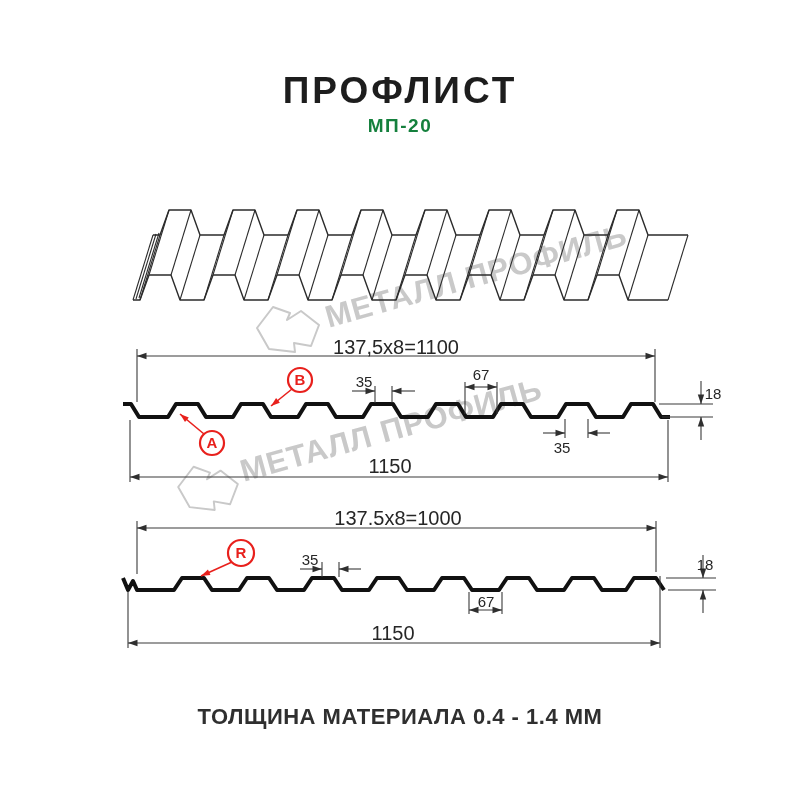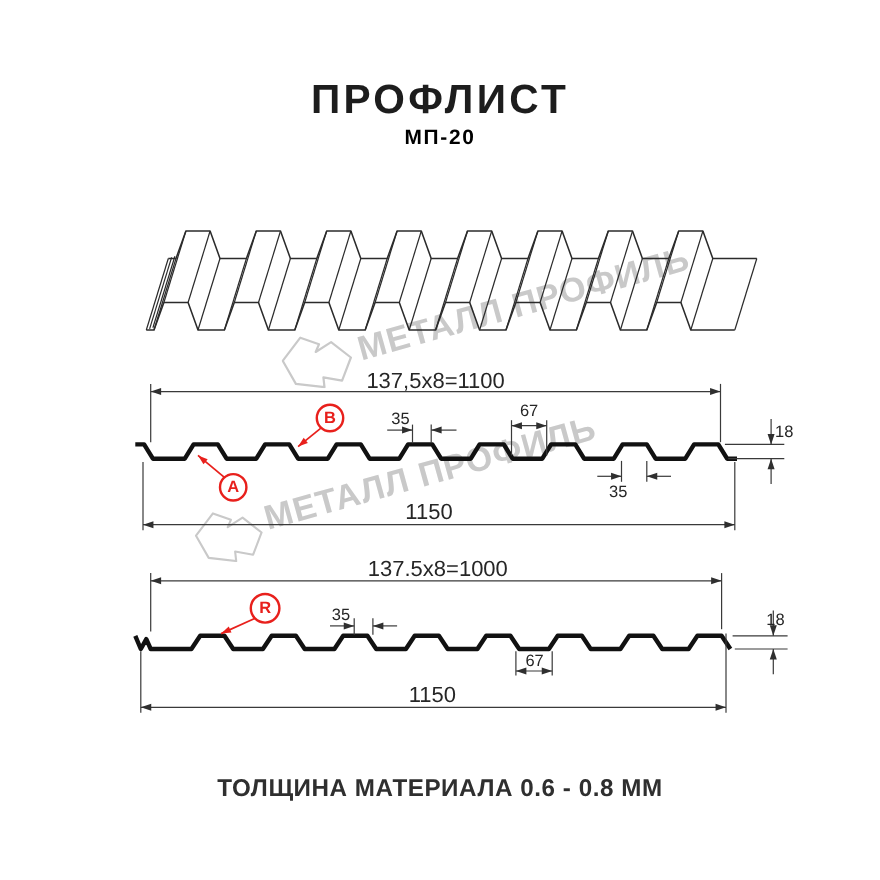--- a/index.html
+++ b/index.html
@@ -2,21 +2,21 @@
 <html style="--red: #e8201c; --wm: #c9c9c9;"><head>
 <meta charset="utf-8">
 <style>
   :root{ --red:#e8201c; --ink:#2d2d2d; --wm:#c9c9c9; }
   html,body{margin:0;padding:0;background:#fff;}
   .stage{position:relative;width:800px;height:800px;background:#fff;overflow:hidden;
          font-family:"Liberation Sans",sans-serif;}
   .title{position:absolute;left:0;top:70px;width:800px;text-align:center;
          font-size:37px;font-weight:800;letter-spacing:3px;color:#1d1d1d;z-index:3;}
   .subtitle{position:absolute;left:0;top:115px;width:800px;text-align:center;
-         font-size:19px;font-weight:700;letter-spacing:1.5px;color:#000000;z-index:3;}
+         font-size:19px;font-weight:700;letter-spacing:1.5px;color:#15803d;z-index:3;}
   .footer{position:absolute;left:0;top:704px;width:800px;text-align:center;
          font-size:22px;font-weight:600;letter-spacing:0.5px;color:#2f2f2f;z-index:3;}
   .wm-text{position:absolute;font-size:31px;font-weight:700;letter-spacing:1px;
          color:var(--wm);white-space:nowrap;transform-origin:0 50%;z-index:0;line-height:32px;}
   .wm-text.one{left:326px;top:302px;transform:rotate(-15.5deg);}
   .wm-text.two{left:241px;top:456px;transform:rotate(-15.5deg);}
   .wm-logo{position:absolute;z-index:0;}
   .wm-logo.one{left:256px;top:301px;}
   .wm-logo.two{left:176px;top:461px;}
   #diagram{position:absolute;left:0;top:0;z-index:1;}
@@ -165,14 +165,14 @@
   <div class="marker" style="left:300px;top:380px">B</div>
   <div class="marker" style="left:212px;top:443px">A</div>
 
   <div class="lbl big" style="left:398px;top:518px">137.5x8=1000</div>
   <div class="lbl" style="left:310px;top:559px">35</div>
   <div class="lbl" style="left:705px;top:564px">18</div>
   <div class="lbl" style="left:486px;top:601px">67</div>
   <div class="lbl big" style="left:393px;top:633px">1150</div>
   <div class="marker" style="left:241px;top:553px">R</div>
 
-  <div class="footer">ТОЛЩИНА МАТЕРИАЛА 0.6 - 0.8 ММ</div>
+  <div class="footer">ТОЛЩИНА МАТЕРИАЛА 0.4 - 1.4 ММ</div>
 </div>
 
 </body></html>

